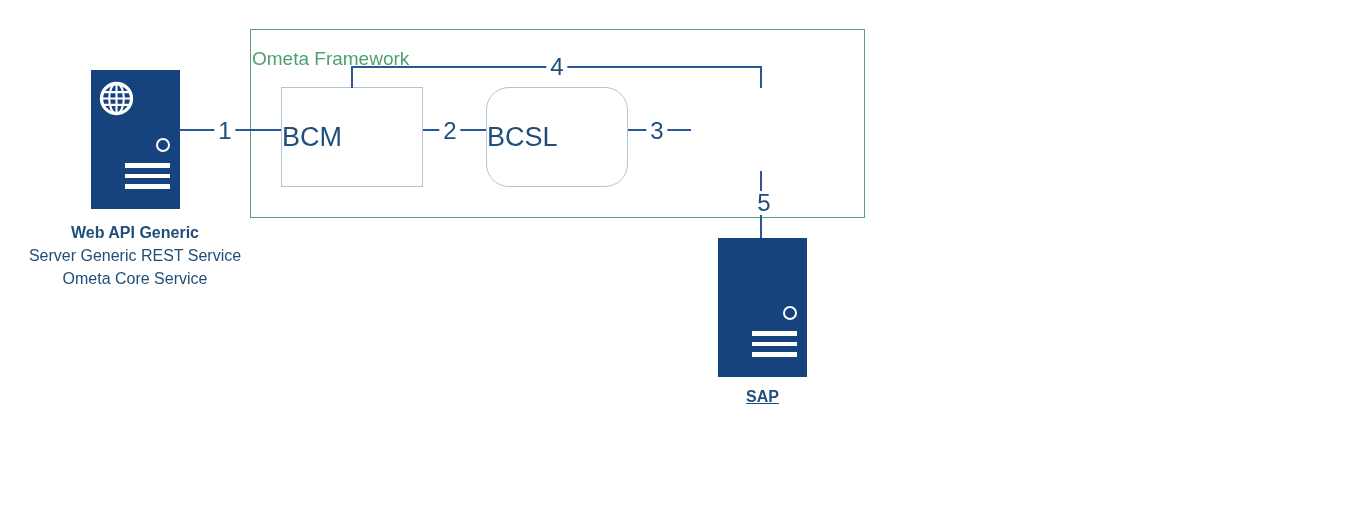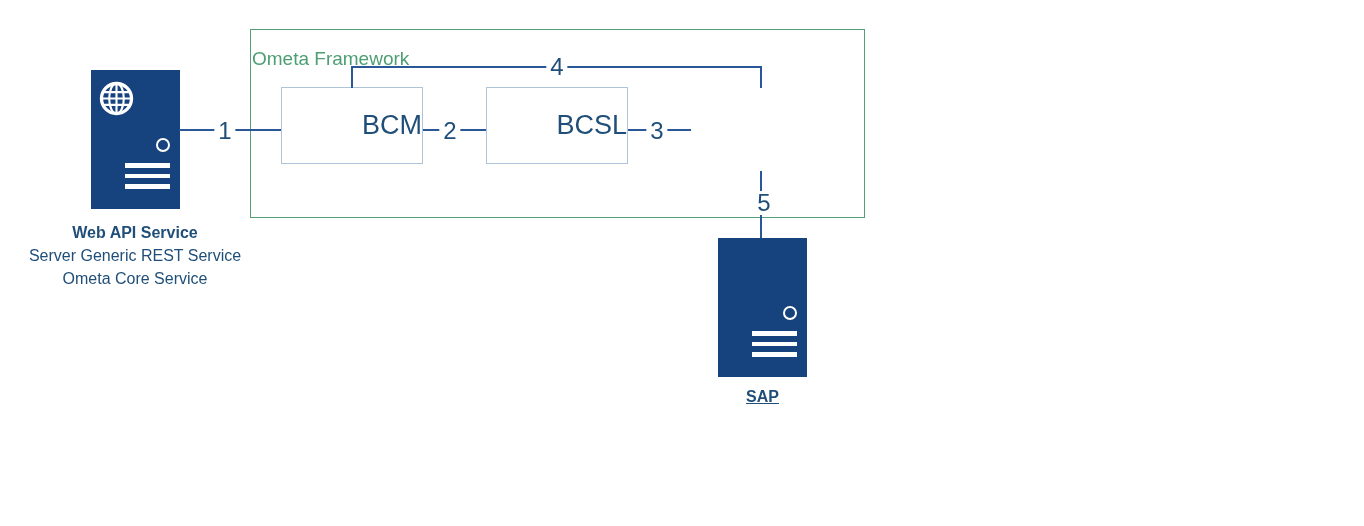--- a/index.html
+++ b/index.html
@@ -35,33 +35,33 @@
     height: 189px;
     border: 1.5px solid #55A177;
     box-sizing: border-box;
     z-index: 1;
   }
 
   
   .node {
     position: absolute;
     width: 142px;
-    height: 77px;
+    height: 100px;
     border: 1.5px solid #AFC3D9;
     box-sizing: border-box;
     background: #ffffff;
     display: flex;
     align-items: center;
-    justify-content: flex-end;
+    justify-content: flex-start;
     font-size: 27px;
     color: #1F4E79;
     z-index: 2;
   }
   .node-bcm  { left: 281px; top: 87px; }
-  .node-bcsl { left: 486px; top: 87px; }
+  .node-bcsl { left: 486px; top: 87px; border-radius: 23px; }
   .node-bcs-sap { left: 691px; top: 87px; }
 
   
   .hline, .vline {
     position: absolute;
     background: #2A5798;
     z-index: 3;
   }
   .hline { height: 2px; }
   .vline { width: 2px; }
@@ -189,21 +189,21 @@
     </svg>
     <div class="led"></div>
     <div class="vents">
       <div class="vent"></div>
         <div class="vent"></div>
         <div class="vent"></div>
     </div>
   </div>
 
   <div class="web-caption">
-    <div class="cap-title">Web API Service</div>
+    <div class="cap-title">Web API Generic</div>
     <div class="cap-sub">Server Generic REST Service</div>
     <div class="cap-sub">Ometa Core Service</div>
   </div>
 
   <div class="node node-bcm">
     <span>BCM</span>
   </div>
   <div class="node node-bcsl">
     <span>BCSL</span>
   </div>

